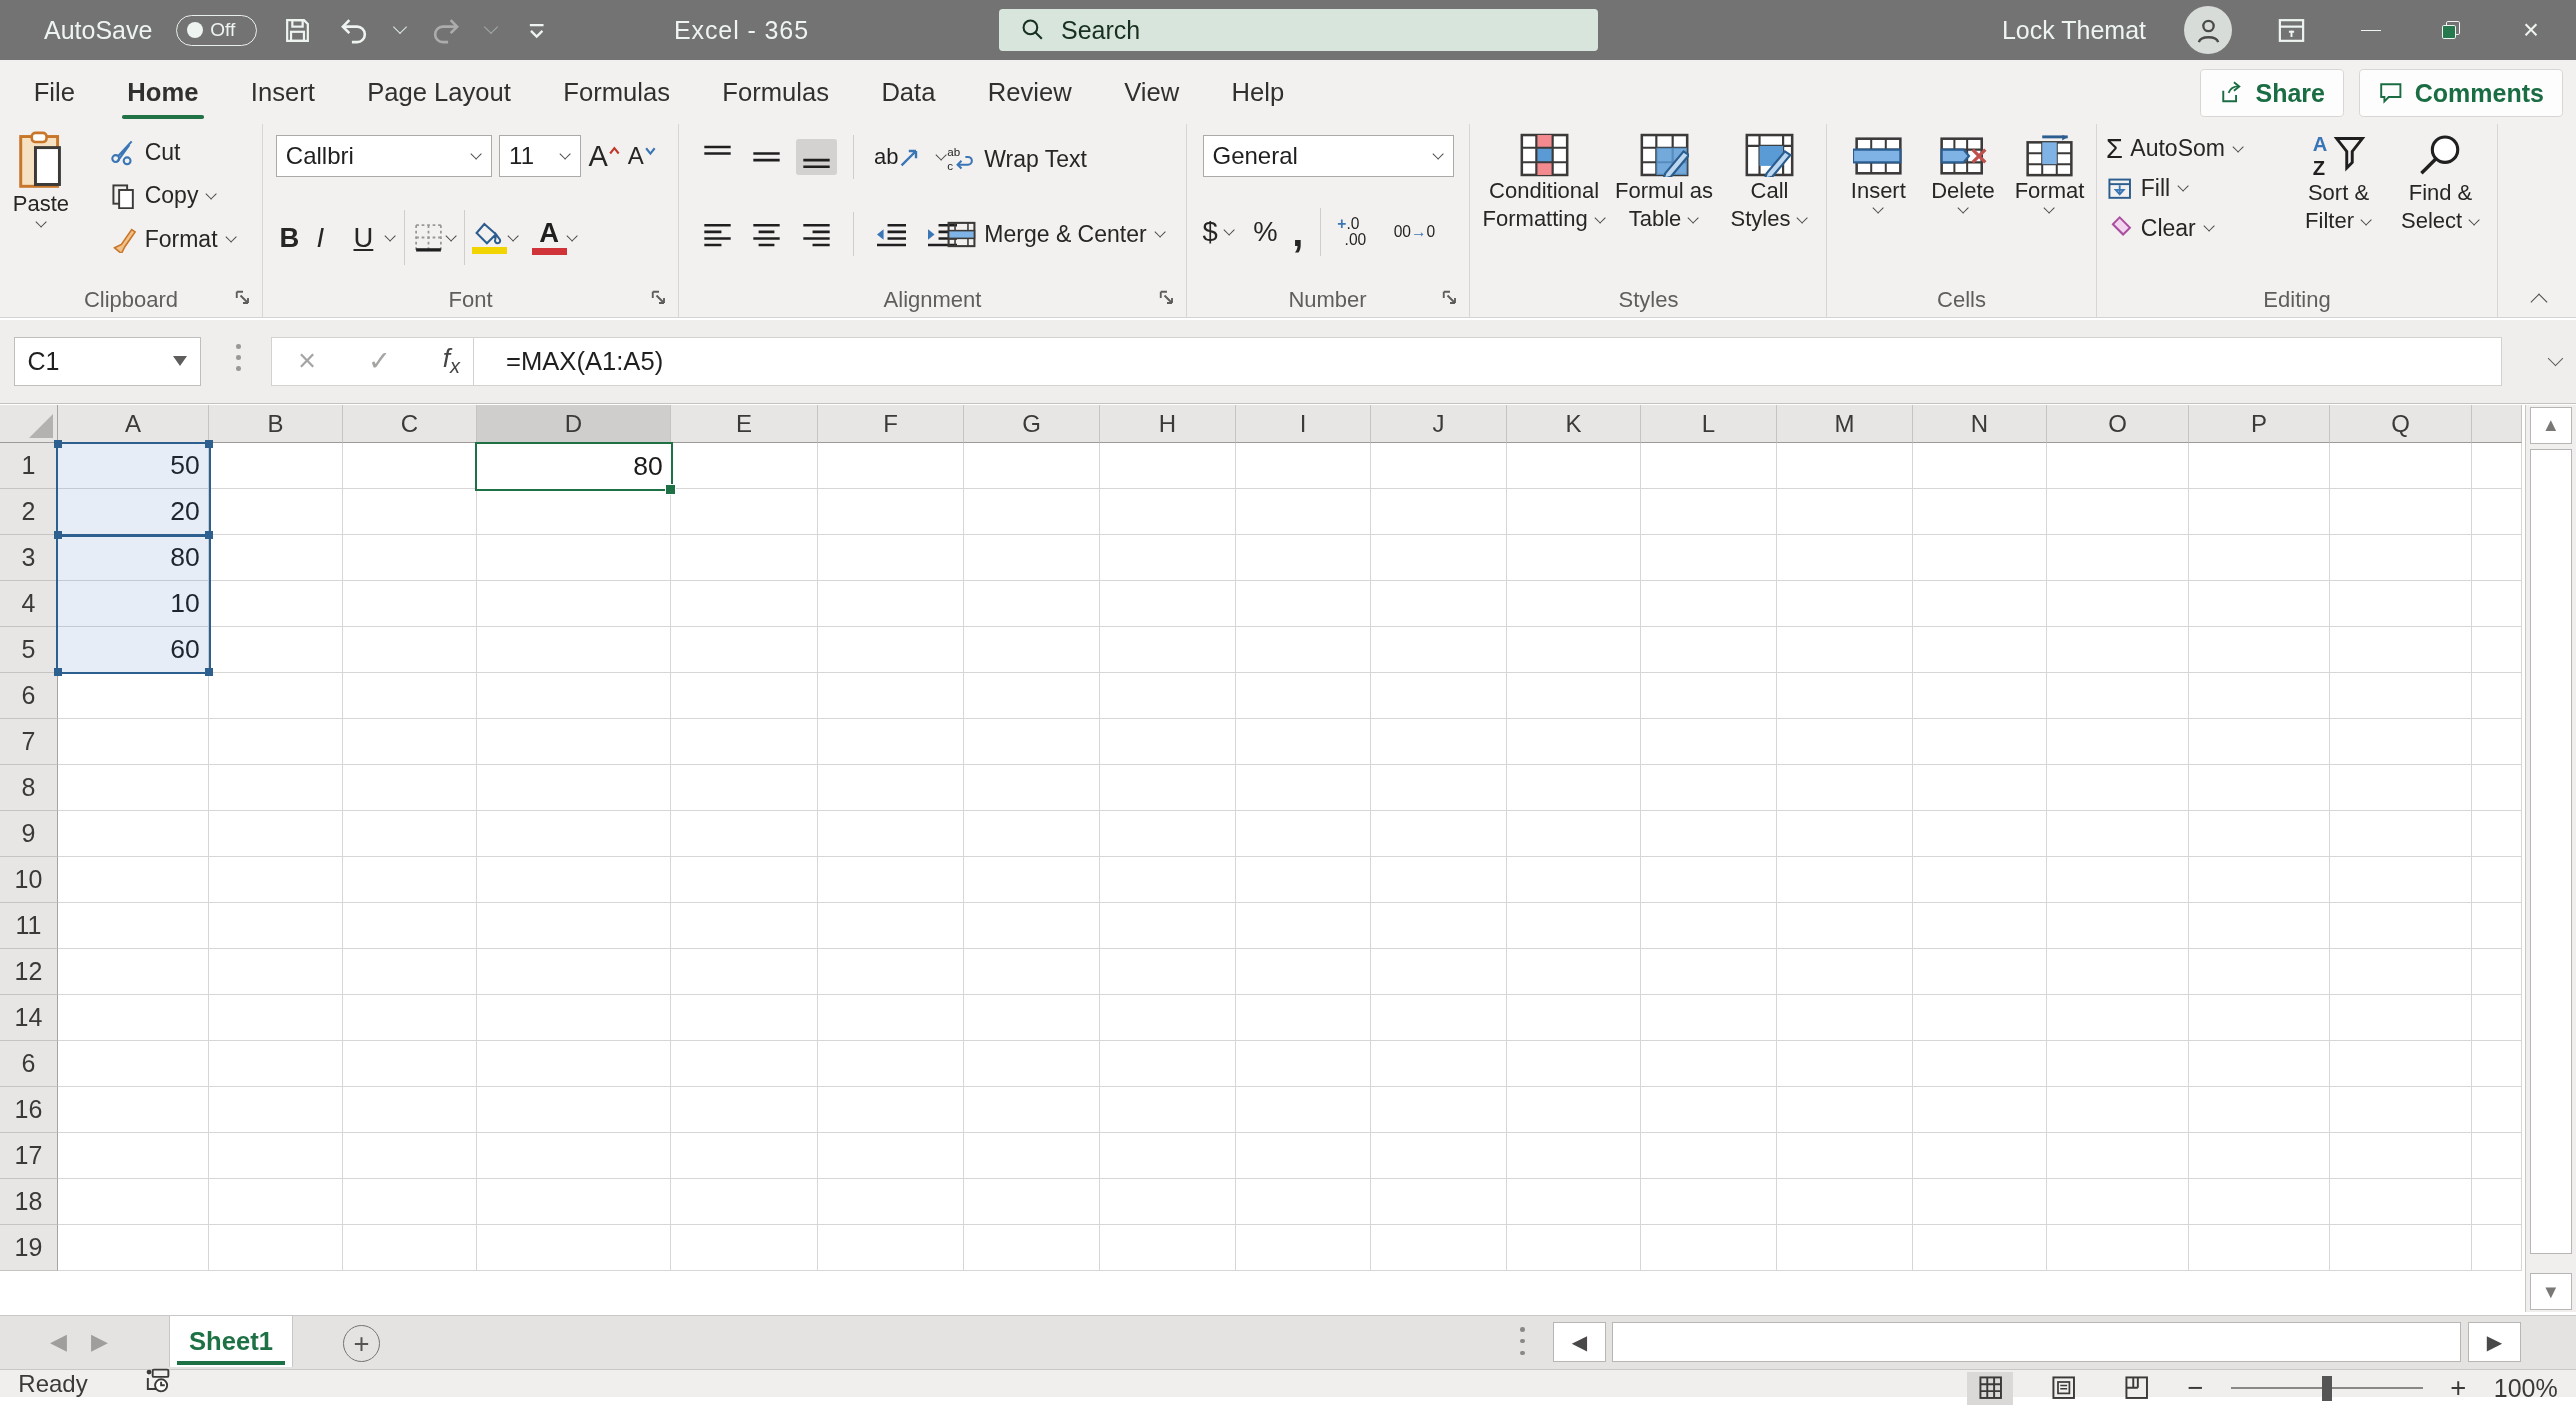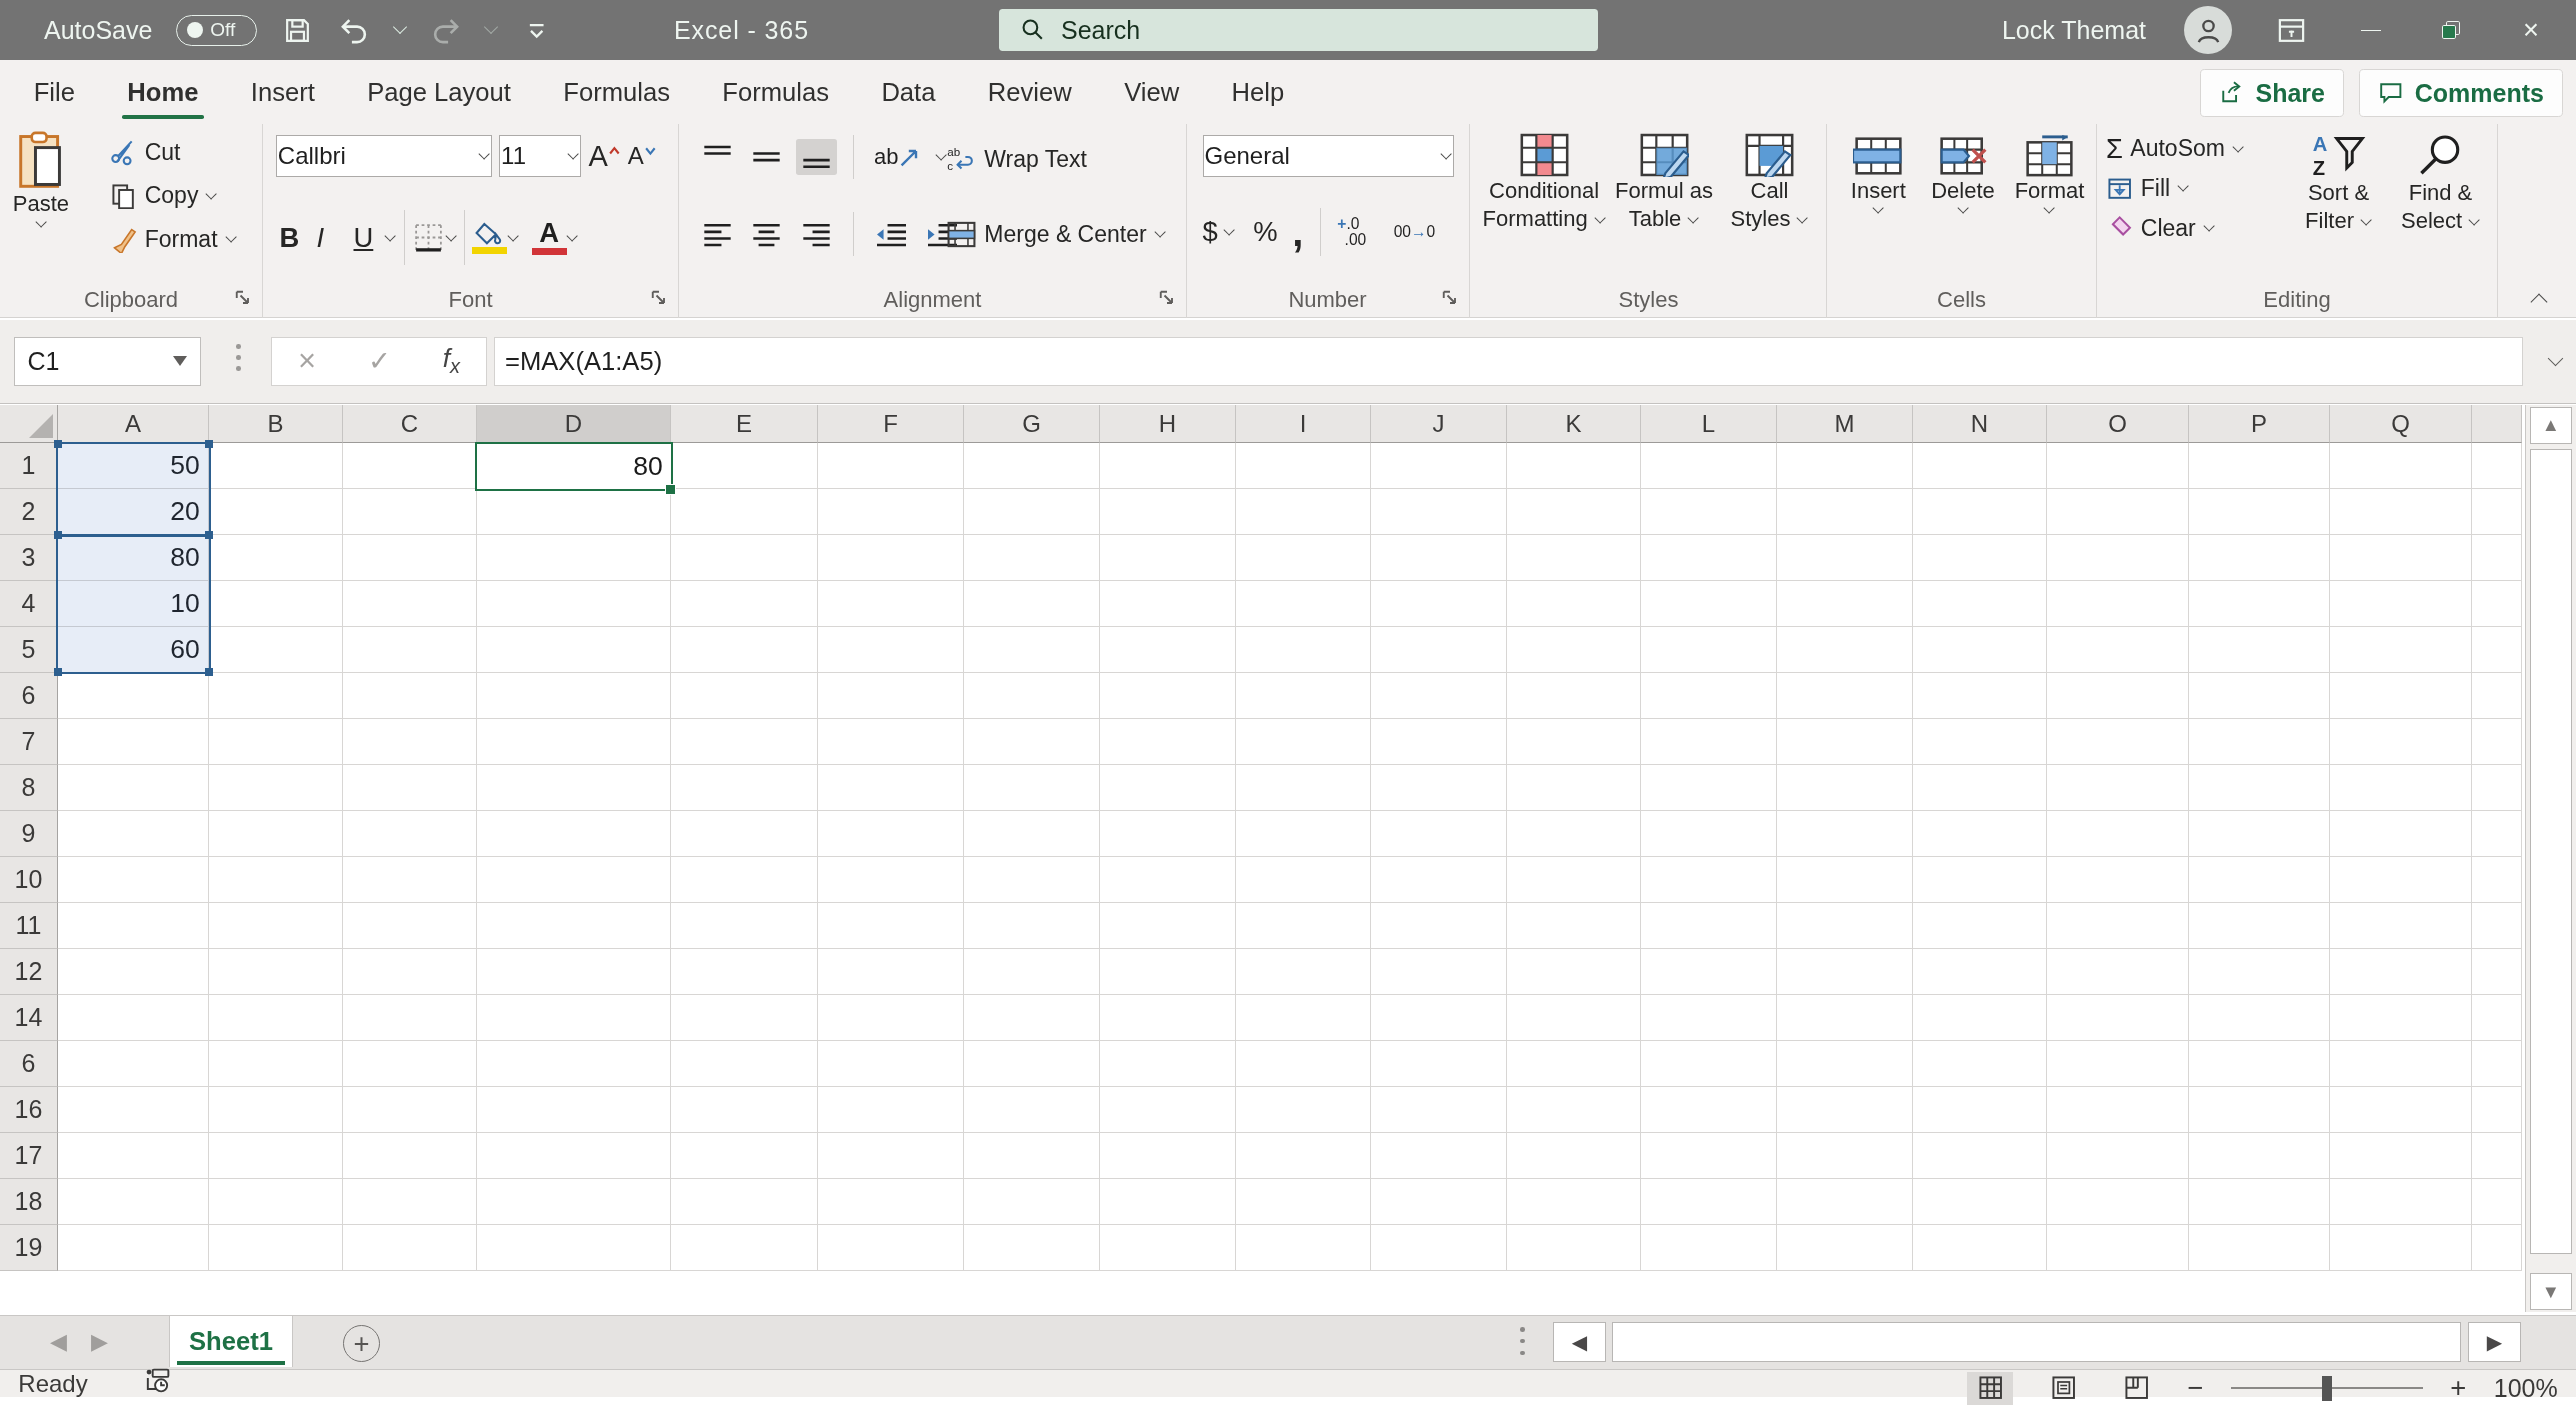--- a/index.html
+++ b/index.html
@@ -40,38 +40,38 @@
 
   
   .ribbon{position:absolute;left:0;top:124px;width:2576px;height:194px;background:#f3f1f0;border-bottom:1.8px solid #d5d3d1;}
   .rgroup{position:absolute;top:0;height:194px;border-right:0.9px solid #d8d6d4;}
   .rg-label{position:absolute;left:0;right:0;bottom:5.5px;display:flex;align-items:center;justify-content:center;color:#605e5c;font-size:22px;}
   .launcher{position:absolute;right:9.1px;bottom:7.3px;}
   .chev{display:inline-block;width:8.2px;height:8.2px;border-right:1.8px solid #4a4a49;border-bottom:1.8px solid #4a4a49;transform:rotate(45deg);margin:0 1.8px 3.7px 1.8px;vertical-align:middle;}
   .bigbtn{display:flex;flex-direction:column;align-items:center;font-size:22px;color:#262625;}
   .bigbtn .lbl{line-height:27.4px;text-align:center;}
   .smallrow{display:flex;align-items:center;gap:7.3px;font-size:23px;color:#262625;height:38px;}
-  .inputbox{background:#fff;border:0.9px solid #acaaa8;height:42px;display:flex;align-items:center;font-size:24px;color:#1f1f1f;padding:0 1px;justify-content:space-between;}
+  .inputbox{background:#fff;border:0.9px solid #acaaa8;height:42px;display:flex;align-items:center;font-size:24px;color:#1f1f1f;padding:0 9px;justify-content:space-between;}
   .vdiv{width:0.9px;background:#d0cecc;height:55px;margin:0 7.3px;}
   .fmt-btn{font-size:27.4px;color:#262625;display:flex;align-items:flex-end;}
   .iconbtn{display:flex;align-items:center;justify-content:center;padding:3.7px;border-radius:2.7px;}
   .iconbtn.active{background:#d4d2d0;}
   .underbar{display:block;height:7.3px;width:35px;margin-top:1.8px;}
   .twolinelbl{text-align:center;font-size:22px;line-height:27.4px;color:#262625;}
   .collapse-chev{position:absolute;right:31px;bottom:9.1px;width:12px;height:12px;border-left:1.8px solid #4a4a49;border-top:1.8px solid #4a4a49;transform:rotate(45deg);}
 
   
   .formularow{position:absolute;left:0;top:320px;width:2576px;height:84px;background:#f0eeec;border-bottom:0.9px solid #c4c2c0;}
   .namebox{position:absolute;left:13.7px;top:16.5px;width:187px;height:49px;background:#fff;border:0.9px solid #c0bebc;display:flex;align-items:center;justify-content:space-between;padding:0 12.8px;font-size:25px;color:#1f1f1f;}
   .nb-arrow{width:0;height:0;border-left:7.3px solid transparent;border-right:7.3px solid transparent;border-top:10px solid #5f5d5b;}
   .fdots{position:absolute;left:236px;top:24px;display:flex;flex-direction:column;gap:6.4px;}
   .fdots i{width:4.6px;height:4.6px;border-radius:50%;background:#9a9896;display:block;}
   .fbtns{position:absolute;left:271px;top:16.5px;width:216px;height:49px;background:#fff;border:0.9px solid #d4d2d0;display:flex;align-items:center;justify-content:space-around;}
   .fx{font-size:26.5px;color:#444;font-style:italic;font-family:"Liberation Serif","DejaVu Serif",serif;}
-  .formulabox{position:absolute;left:494px;top:16.5px;width:2029px;height:49px;background:#fff;border:0.9px solid #d4d2d0;display:flex;align-items:center;padding-left:10px;font-size:25.6px;color:#1f1f1f;}
+  .formulabox{position:absolute;left:473px;top:16.5px;width:2029px;height:49px;background:#fff;border:0.9px solid #d4d2d0;display:flex;align-items:center;padding-left:32px;font-size:25.6px;color:#1f1f1f;}
   .fb-expand{position:absolute;right:14.6px;top:33px;width:11px;height:11px;border-right:1.8px solid #5f5d5b;border-bottom:1.8px solid #5f5d5b;transform:rotate(45deg);}
 
   
   #sheet{position:absolute;left:0;top:405px;width:2525px;height:907px;background:#fff;}
   .hdr-row{display:flex;height:38px;}
   .corner{width:58px;height:38px;background:#e8e6e4;border-right:1.8px solid #a6a4a2;border-bottom:1.8px solid #9c9a98;position:relative;}
   .corner::after{content:"";position:absolute;right:3.7px;bottom:3.7px;width:0;height:0;border-left:24px solid transparent;border-bottom:24px solid #b4b2b0;}
   .colhdr{height:38px;background:#e8e6e4;border-right:0.9px solid #c6c4c2;border-bottom:1.8px solid #9c9a98;display:flex;align-items:center;justify-content:center;font-size:24px;color:#3b3a39;}
   .colhdr.selected{background:#d0cecc;}
   .grow{display:flex;height:46px;}

